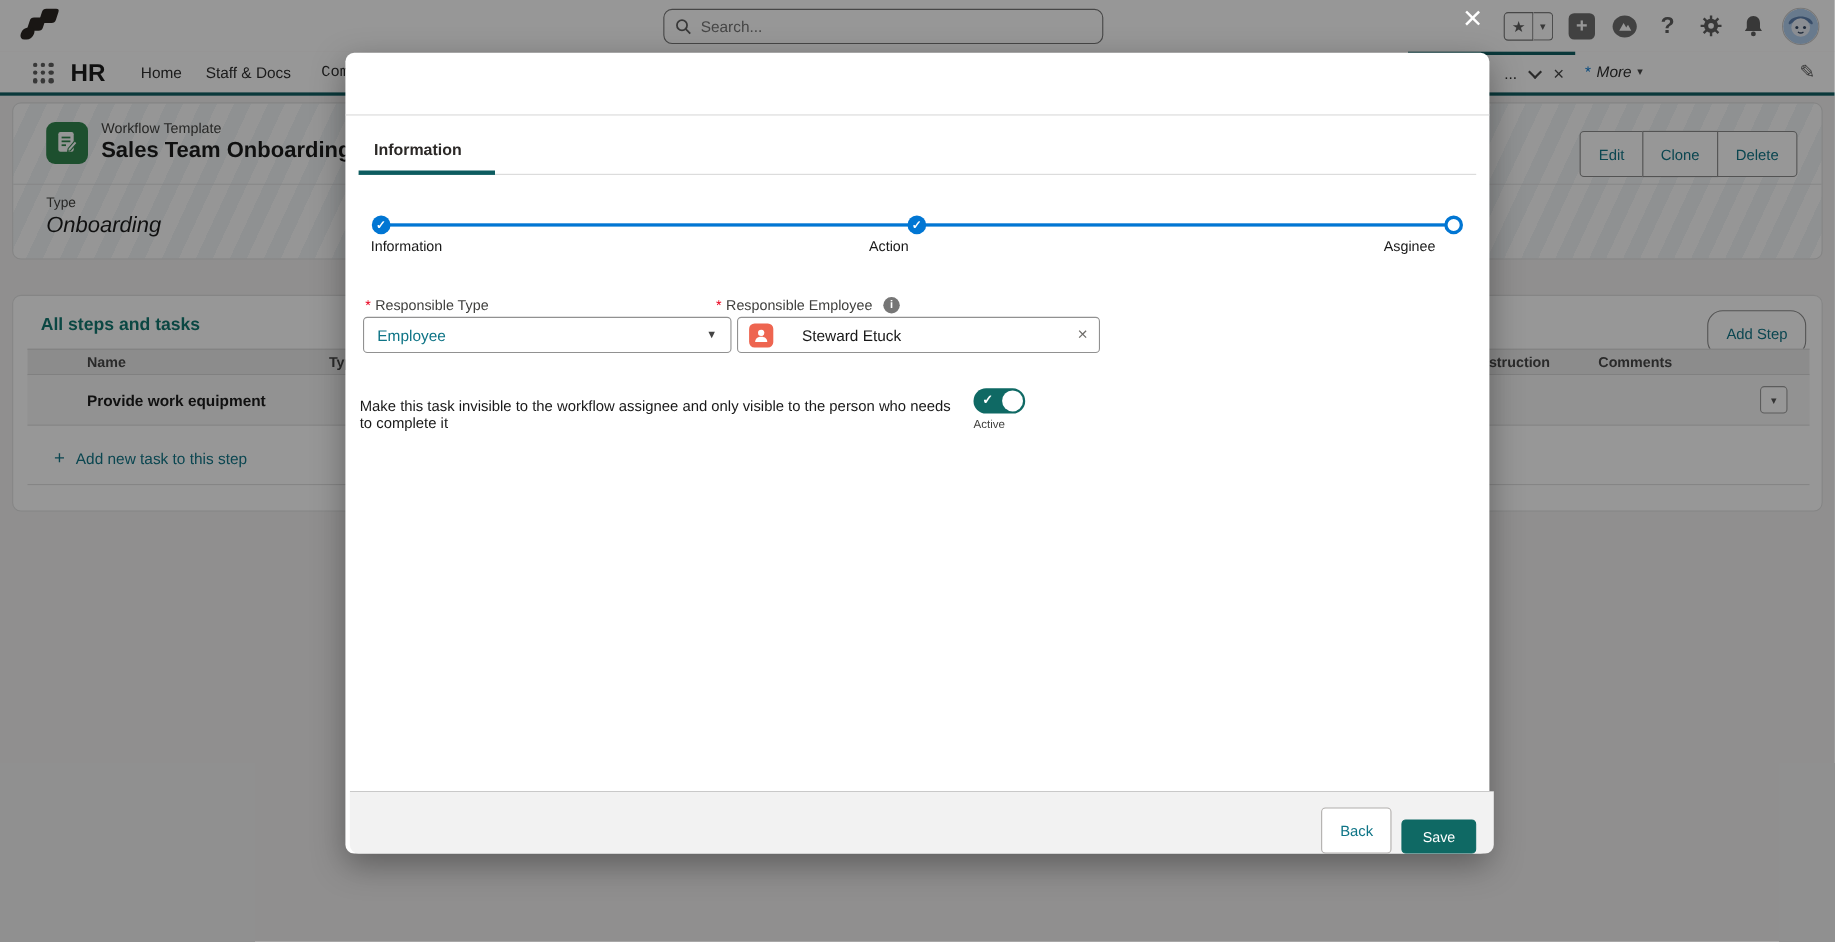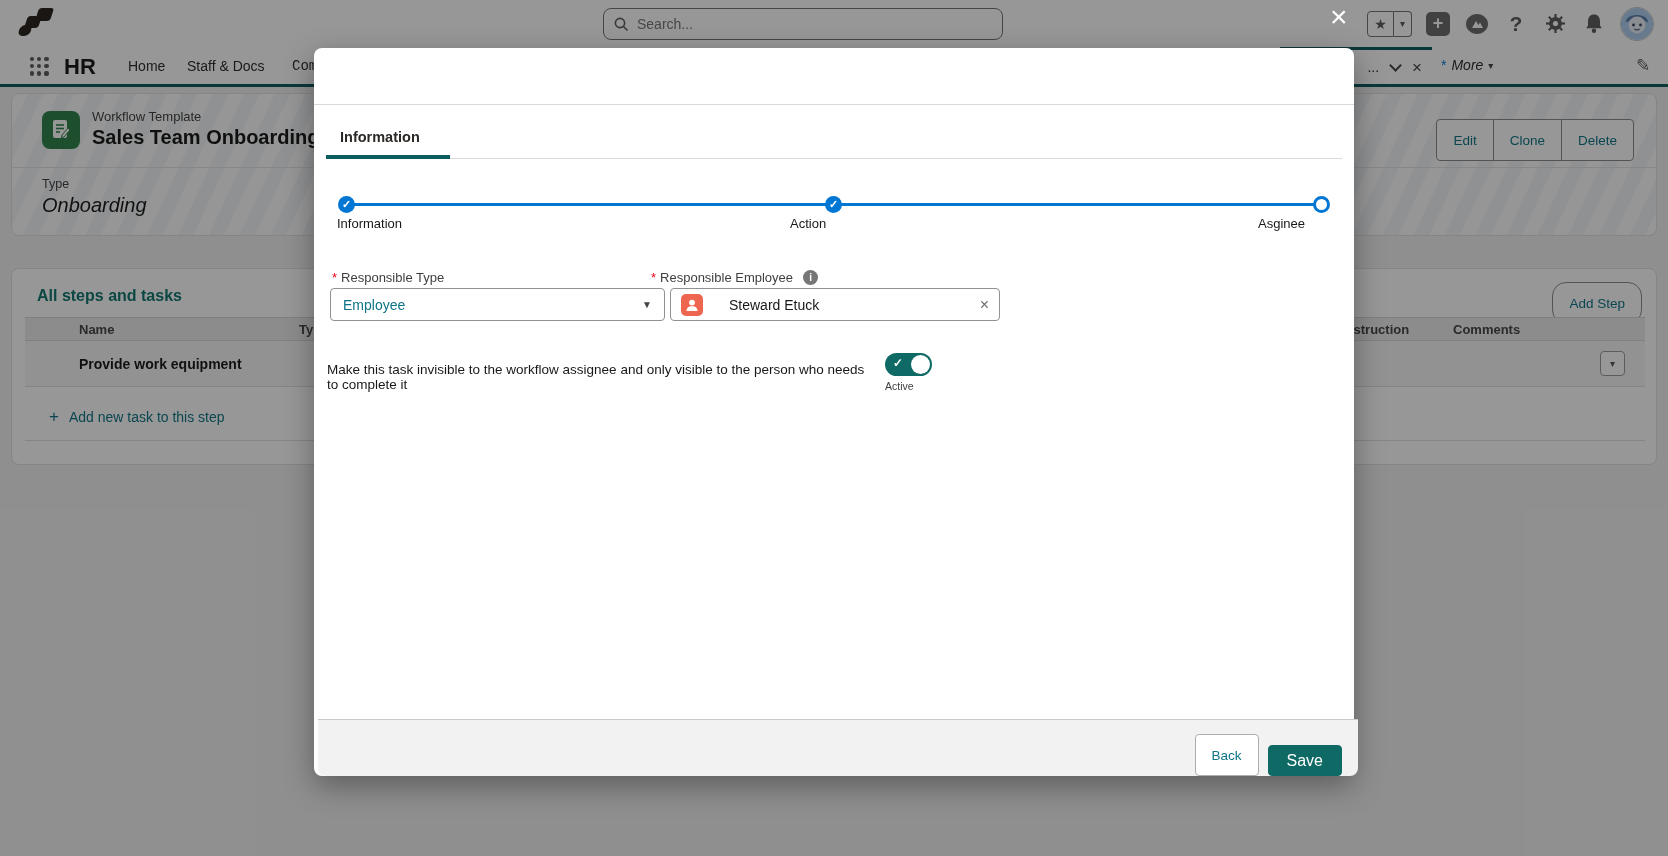--- a/index.html
+++ b/index.html
@@ -141,21 +141,21 @@
           position:relative; cursor:pointer;}
   .toggle .knob{position:absolute; right:2px; top:2px; width:19px; height:19px; border-radius:50%; background:#fff;}
   .toggle .tick{position:absolute; left:8px; top:3px; color:#fff; font-size:12px; font-weight:bold;}
   .toggle-label{font-size:10.5px; color:#3e3e3c; margin-top:4px;}
 
   .mfooter{position:absolute; left:4px; bottom:0; width:100%; height:57px; background:#f2f2f2;
            border-top:1px solid #c9c9c9; border-radius:0 0 8px 8px;
            display:flex; align-items:flex-end; justify-content:flex-end; gap:9px; padding:0 16px;}
   .btn-back{border-radius:4px; border-color:#b0adab;}
   .btn-save{height:31px; padding:0 18px; background:var(--brand); color:#fff; border:1px solid var(--brand);
-            border-radius:4px; font-size:16px; cursor:pointer; font-family:"Liberation Sans", sans-serif;}
+            border-radius:4px; font-size:13px; cursor:pointer; font-family:"Liberation Sans", sans-serif;}
   svg{display:block;}
 </style>
 </head>
 <body>
 
 <div class="stage">
 
   <header class="topbar">
     <div class="logo">
       <i class="l1"></i>

